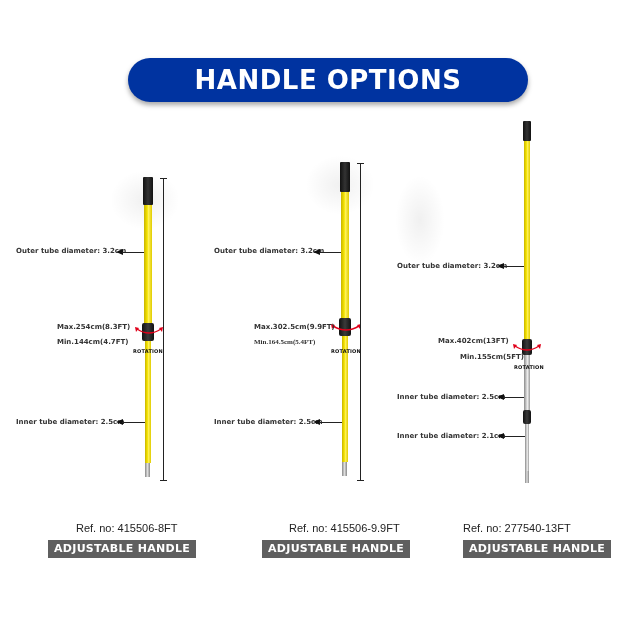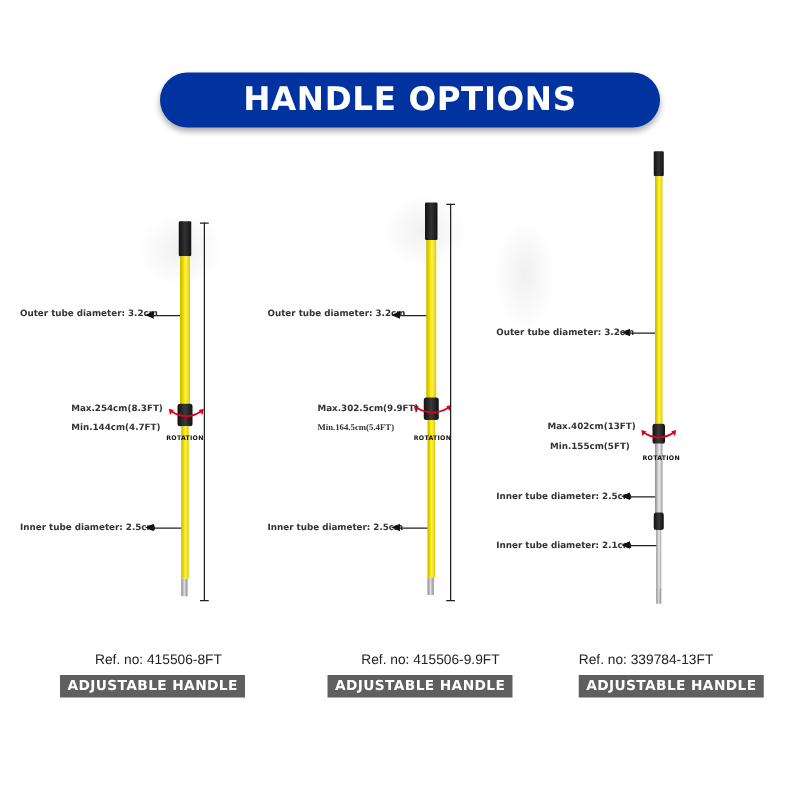--- a/index.html
+++ b/index.html
@@ -124,22 +124,22 @@
   <svg class="abs" style="left:512px;top:342px;" width="30" height="14">
     <path d="M3 4 Q15 12 27 4" stroke="#e0001a" stroke-width="1.5" fill="none"></path>
     <path d="M1 2 L5 3 L2 7 Z" fill="#e0001a"></path>
     <path d="M29 2 L25 3 L28 7 Z" fill="#e0001a"></path>
   </svg>
   <span class="abs rotation" style="left:514px;top:364px;">ROTATION</span>
   <span class="abs label" style="left:397px;top:262px;">Outer tube diameter: 3.2cm</span>
   <div class="abs arrow-head" style="left:497px;top:263px;"></div>
   <div class="abs arrow-line" style="left:503px;top:266px;width:21px;"></div>
   <span class="abs label" style="left:438px;top:337px;text-align:center;">Max.402cm(13FT)</span>
-  <span class="abs label" style="left:440px;top:353px;">Min.155cm(5FT)</span>
+  <span class="abs label" style="left:460px;top:353px;">Min.155cm(5FT)</span>
   <span class="abs label" style="left:397px;top:393px;">Inner tube diameter: 2.5cm</span>
   <div class="abs arrow-head" style="left:497px;top:394px;"></div>
   <div class="abs arrow-line" style="left:503px;top:397px;width:21px;"></div>
   <span class="abs label" style="left:397px;top:432px;">Inner tube diameter: 2.1cm</span>
   <div class="abs arrow-head" style="left:497px;top:433px;"></div>
   <div class="abs arrow-line" style="left:503px;top:436px;width:22px;"></div>
-  <span class="abs ref" style="left:463px;top:522px;">Ref. no: 339784-13FT</span>
+  <span class="abs ref" style="left:463px;top:522px;">Ref. no: 277540-13FT</span>
   <div class="abs tag" style="left:463px;top:540px;">ADJUSTABLE HANDLE</div>
 </div>
 
 </body></html>

